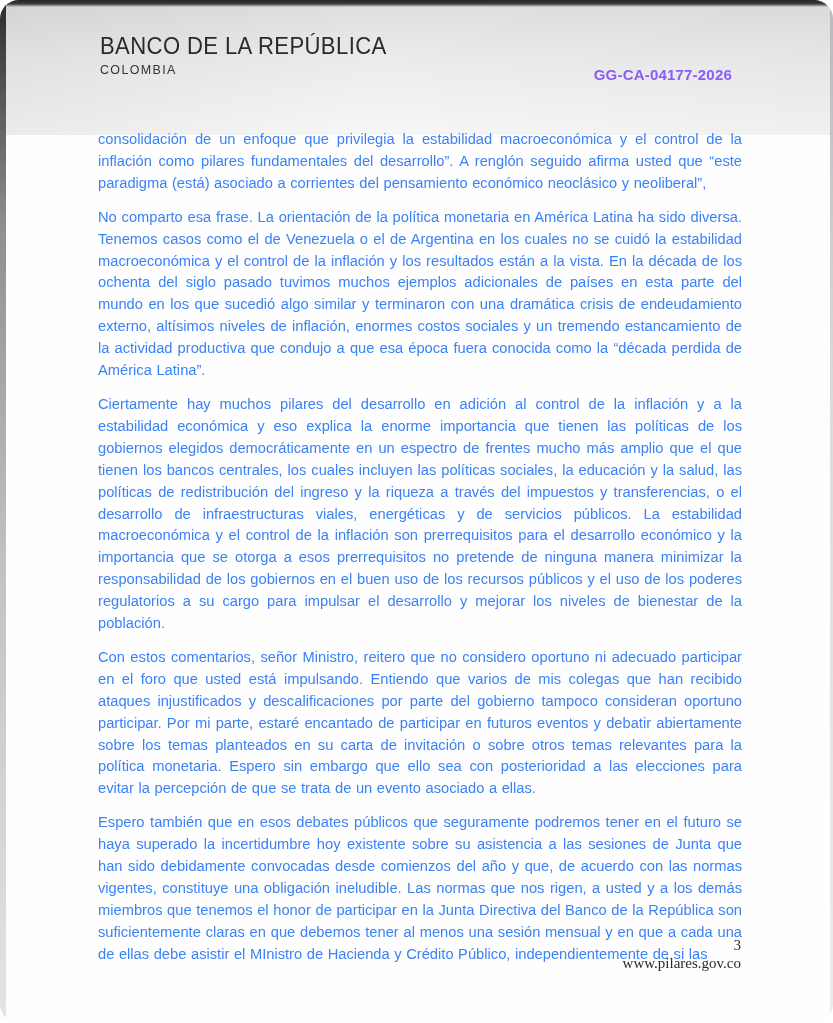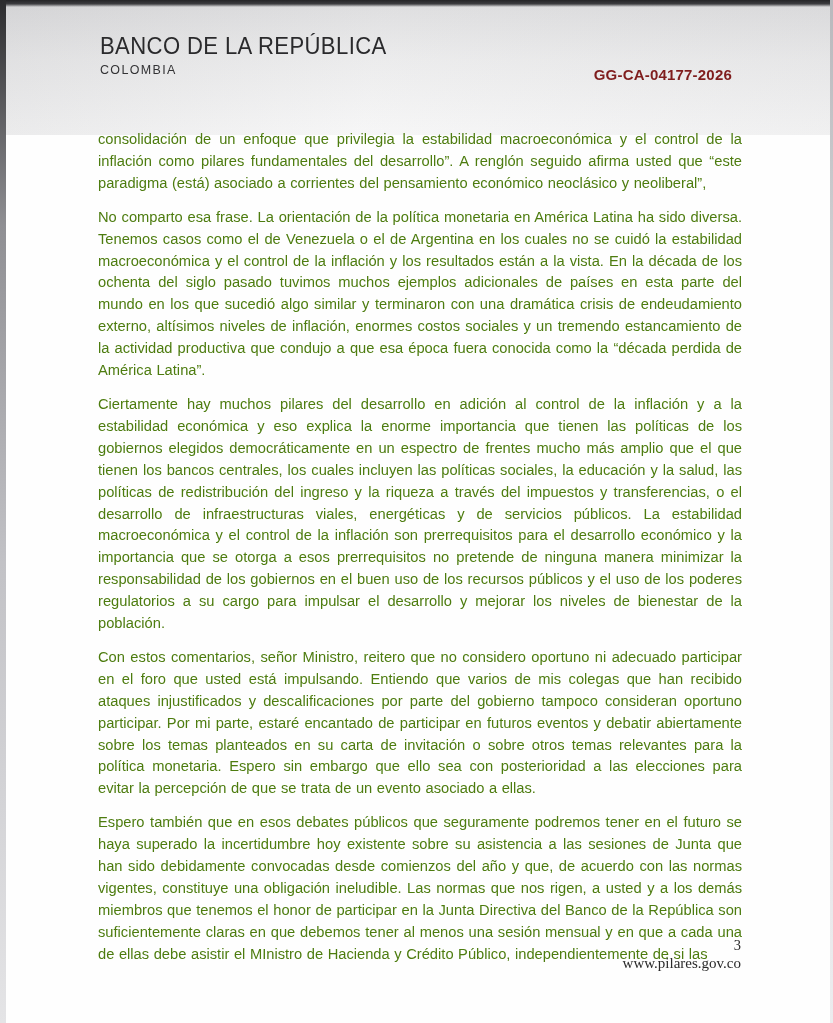--- a/index.html
+++ b/index.html
@@ -7,20 +7,21 @@
   html, body { background: #ffffff; }
 
   .page {
     position: relative;
     width: 833px;
     height: 1023px;
     background: #fefefe;
     overflow: hidden;
     font-family: "Liberation Sans", sans-serif;
     color: #1b1b1b;
+    border-radius: 19px;
   }
 
   
   .top-edge {
     position: absolute;
     top: 0; left: 0; right: 0;
     height: 7px;
     background: linear-gradient(to bottom, #242426 0%, #3c3c3f 55%, rgba(90,90,95,0) 100%);
     z-index: 3;
   }
@@ -73,36 +74,36 @@
     transform-origin: left top;
   }
 
   .reference {
     position: absolute;
     top: 66px;
     right: 101px;
     font-size: 15px;
     font-weight: 700;
     letter-spacing: 0.2px;
-    color: #7f1d1d;
+    color: #8b5cf6;
     z-index: 2;
   }
 
   .letter-body {
     position: absolute;
     left: 98px;
     top: 129px;
     width: 644px;
     z-index: 2;
   }
   .letter-body p {
     font-size: 14.7px;
     line-height: 21.9px;
     text-align: justify;
-    color: #4d7c0f;
+    color: #3b82f6;
     margin-bottom: 12px;
     word-spacing: 0.5px;
   }
   .letter-body p:last-child { margin-bottom: 8px; }
 
   .page-footer {
     position: absolute;
     top: 936px;
     right: 92px;
     text-align: right;

